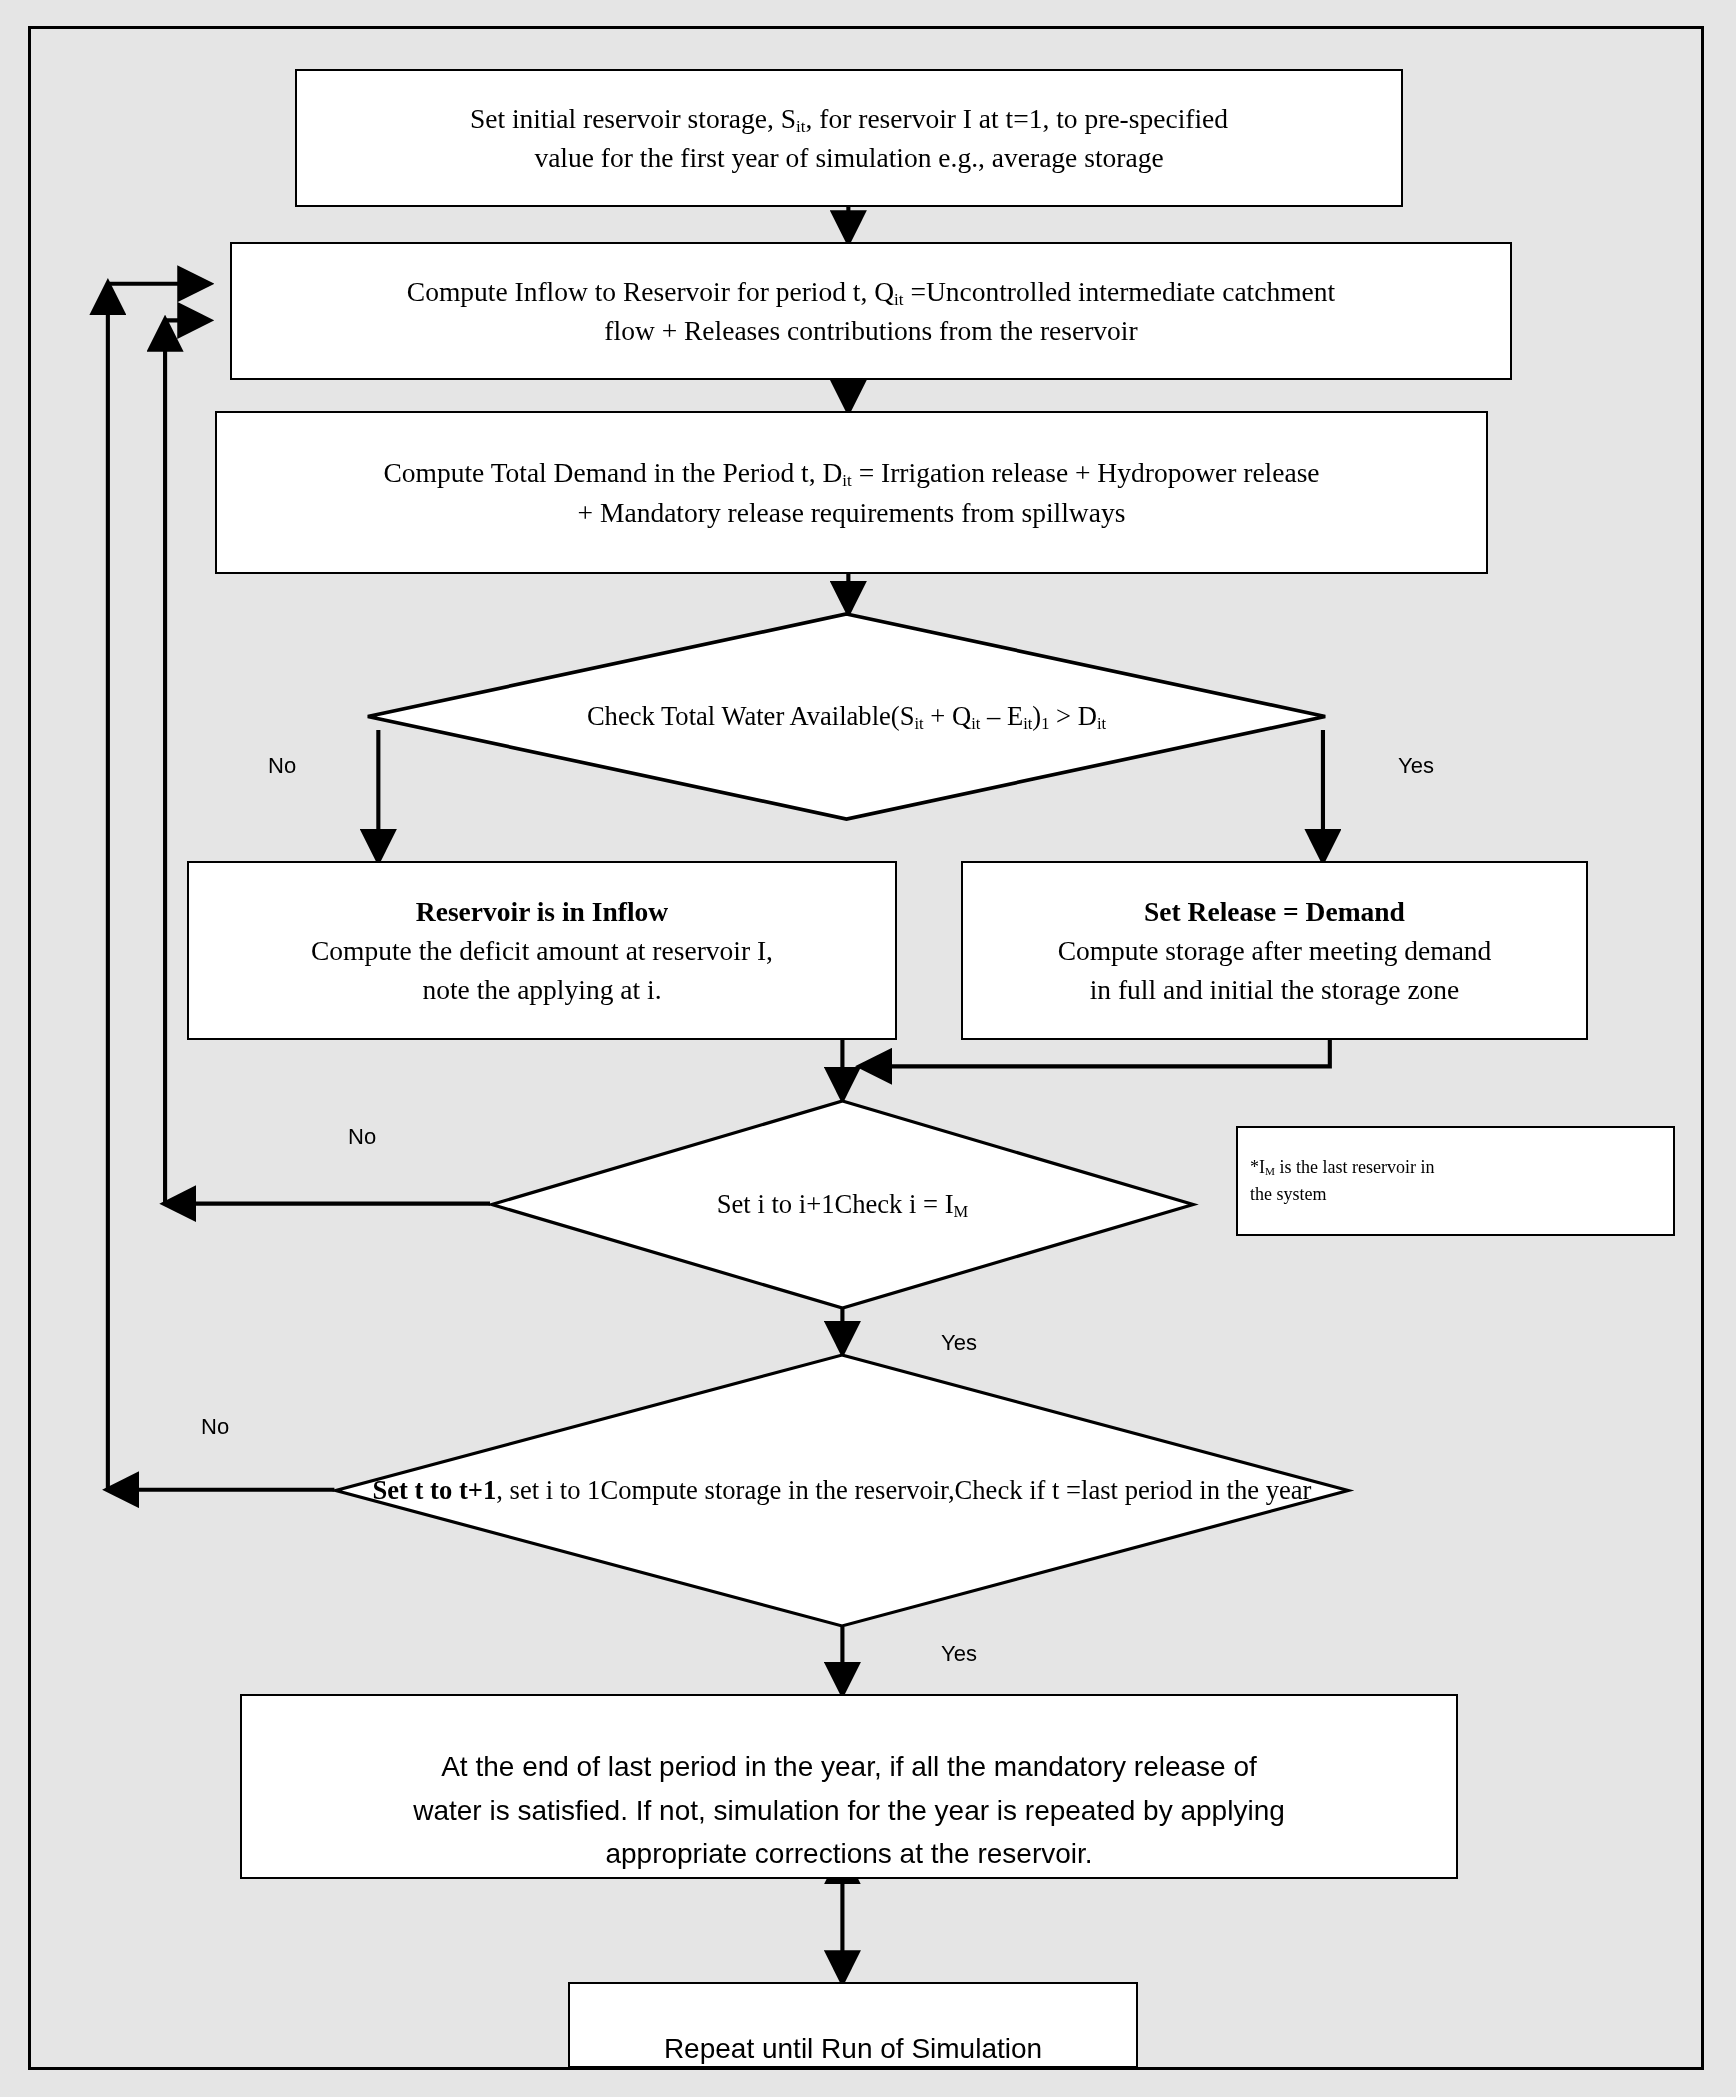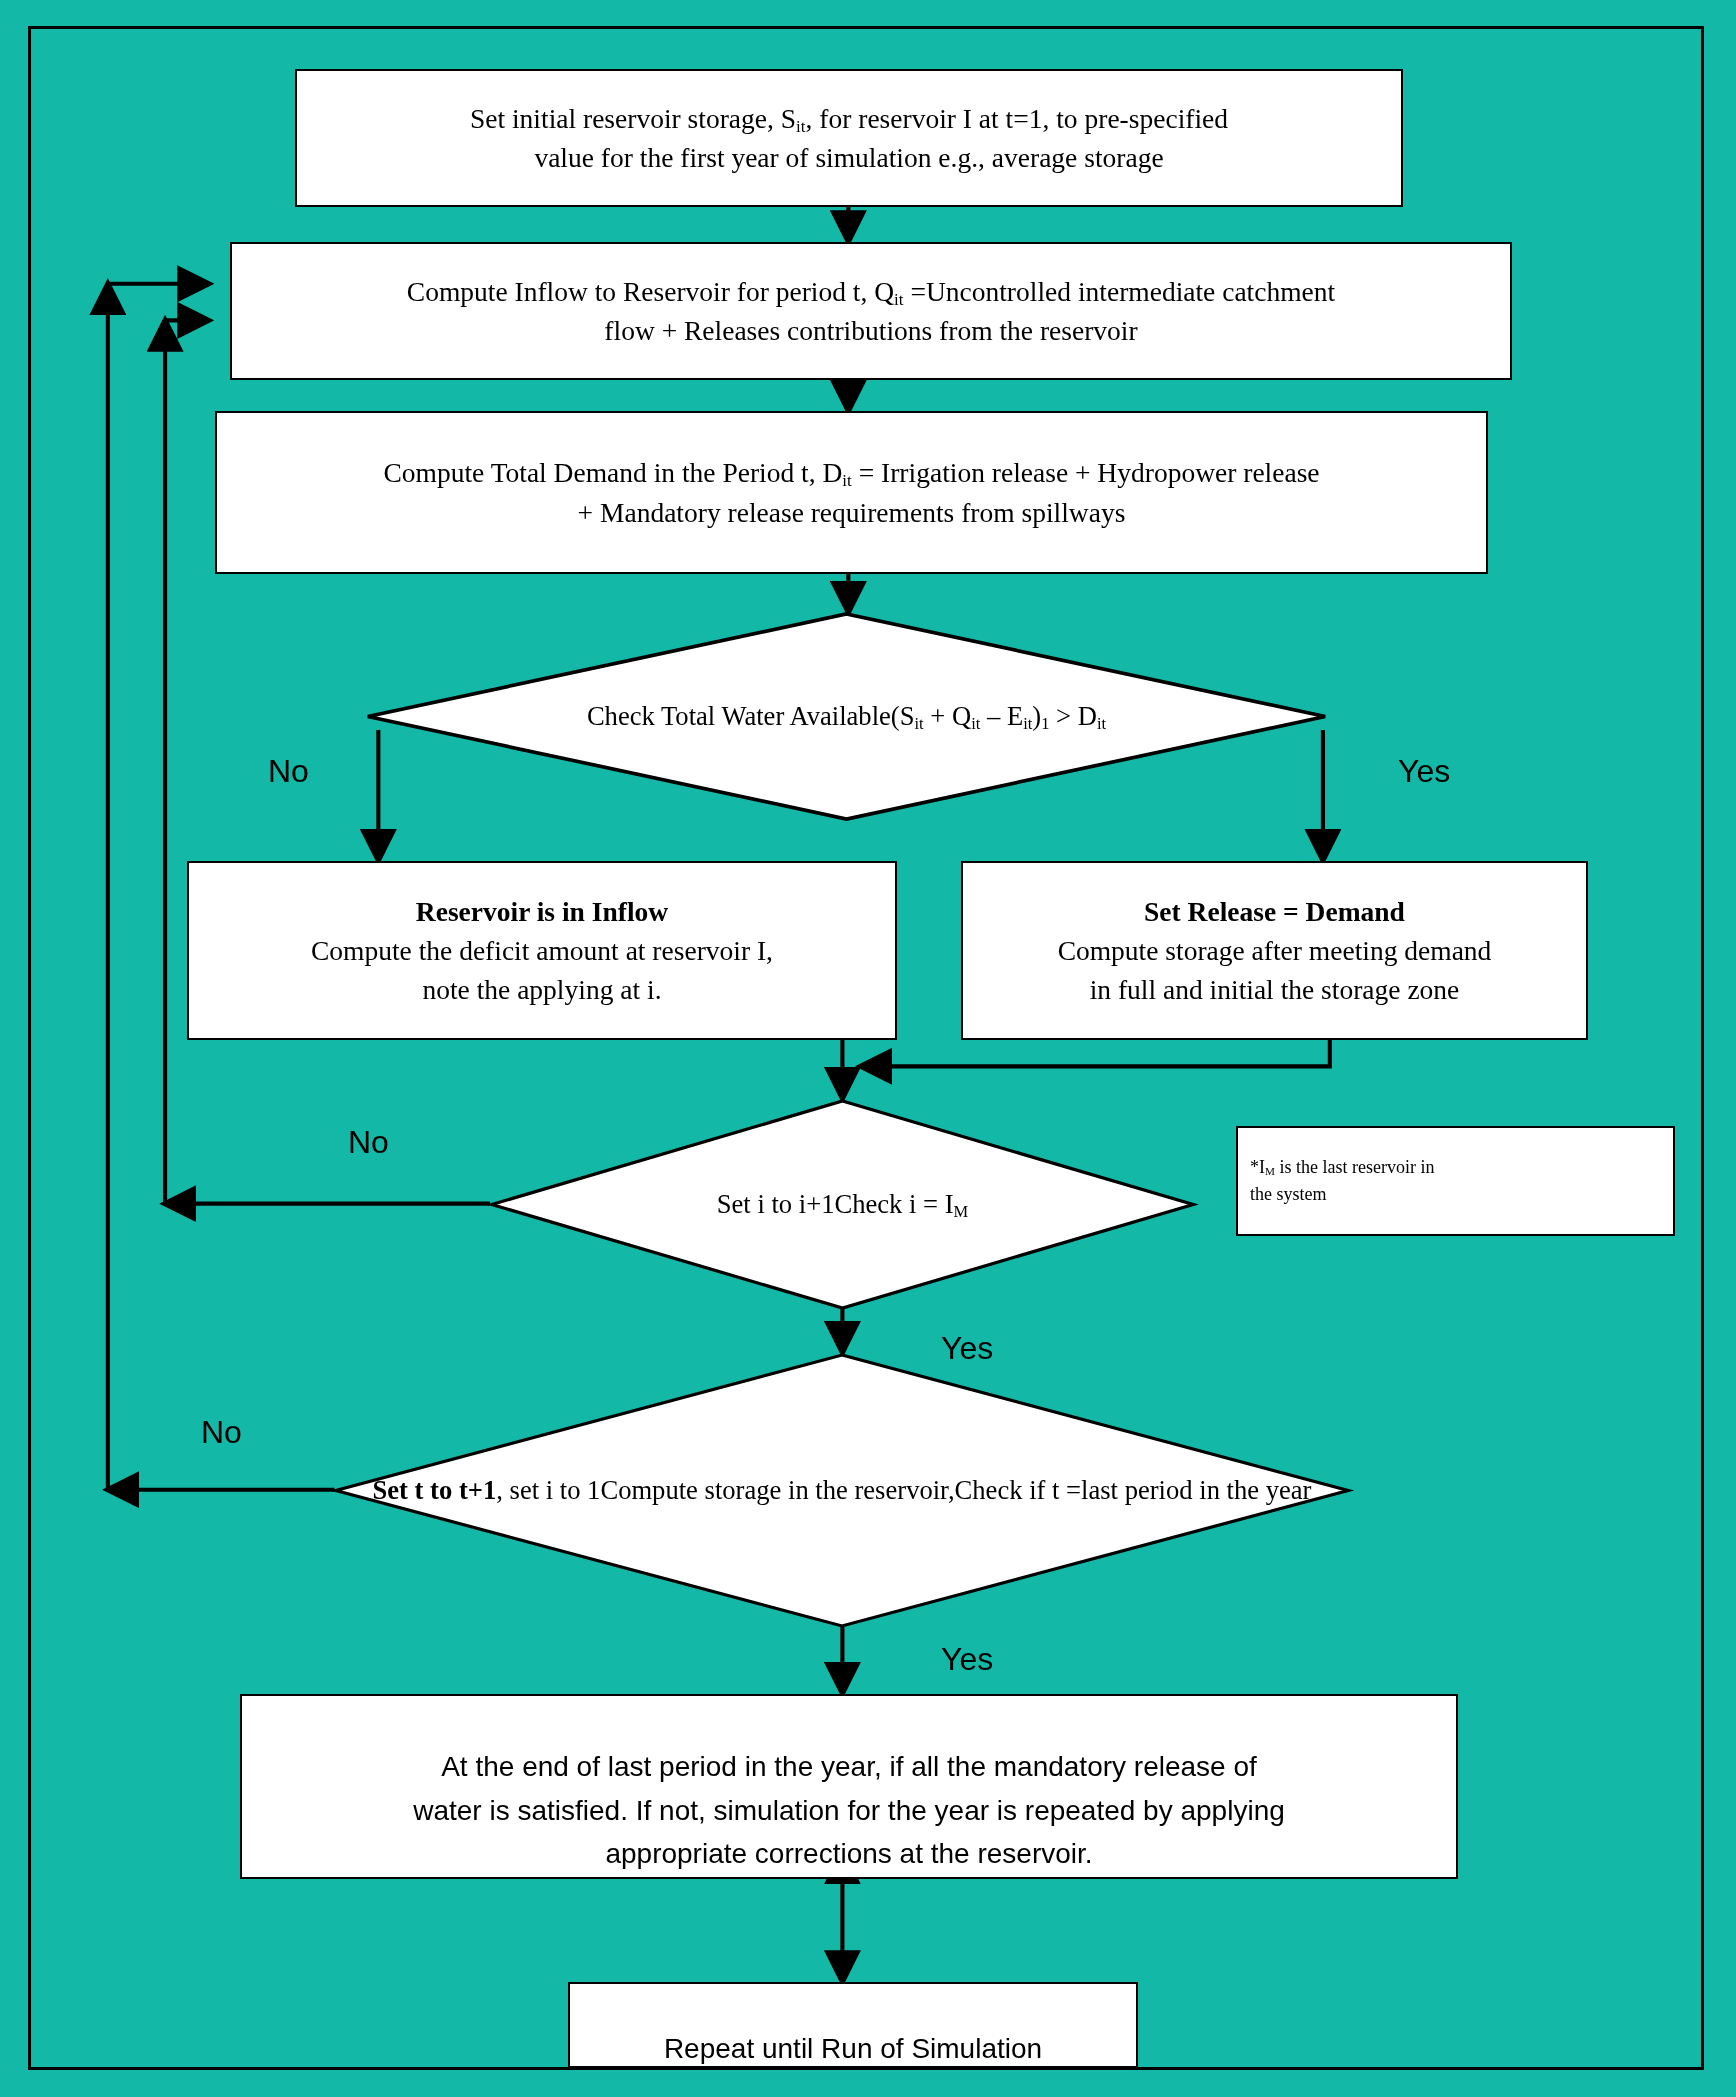--- a/index.html
+++ b/index.html
@@ -5,21 +5,21 @@
 <style>
   html, body {
     margin: 0;
     padding: 0;
     background: #ffffff;
   }
   #page {
     position: relative;
     width: 1737px;
     height: 2097px;
-    background: #14b8a6;
+    background: #e5e5e5;
     font-family: "Liberation Serif", "DejaVu Serif", serif;
     overflow: hidden;
   }
   
   #outer-frame {
     position: absolute;
     left: 28px;
     top: 26px;
     width: 1676px;
     height: 2044px;
@@ -91,21 +91,21 @@
     text-align: center;
     font-size: 26.6px;
     line-height: 1.45;
     color: #000;
   }
 
   
   .elabel {
     position: absolute;
     font-family: "Liberation Sans", "DejaVu Sans", sans-serif;
-    font-size: 32px;
+    font-size: 22px;
     color: #000000;
     white-space: nowrap;
   }
 
   b { font-weight: bold; }
   sub { font-size: 0.62em; vertical-align: -0.22em; }
   .nowrap { white-space: nowrap; }
 </style>
 </head>
 <body>

